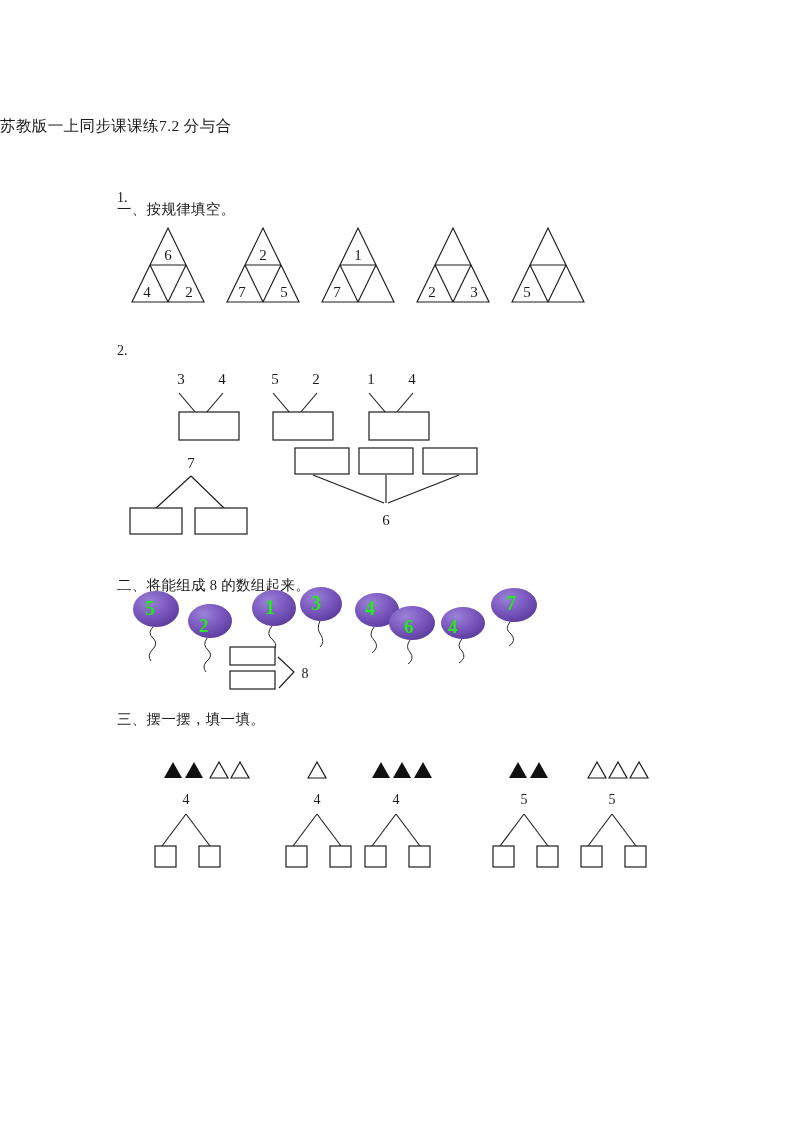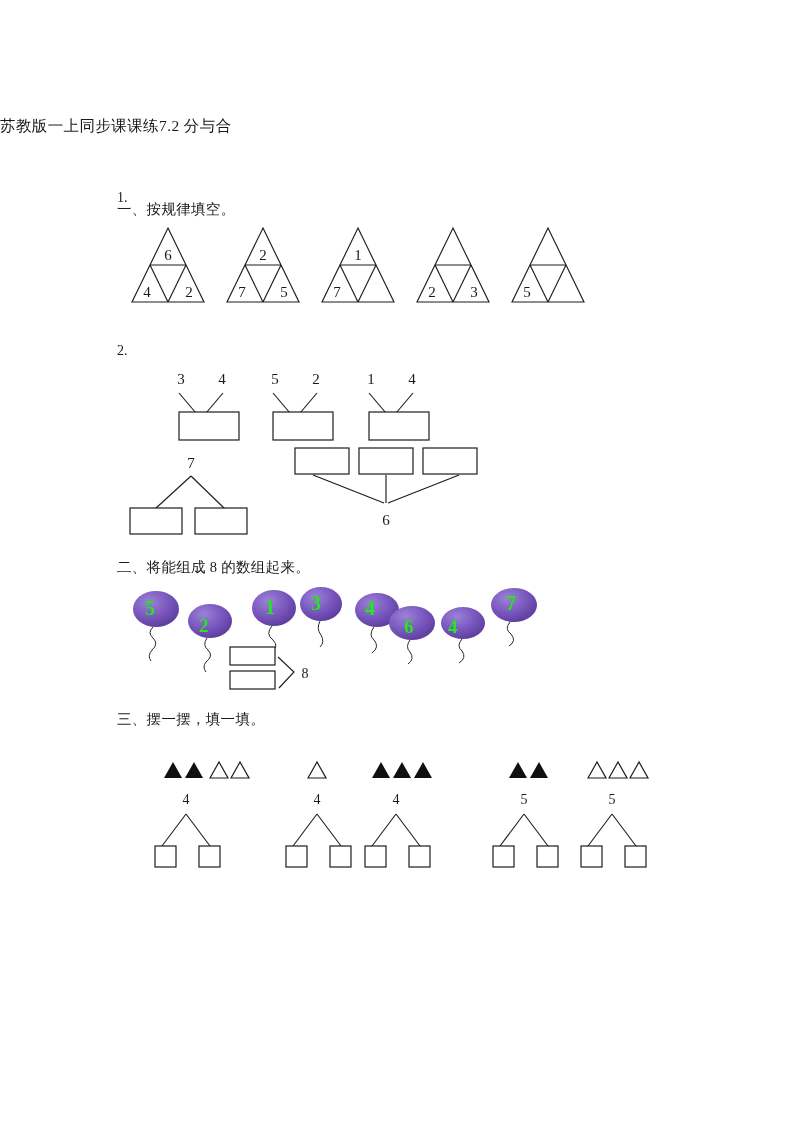--- a/index.html
+++ b/index.html
@@ -179,21 +179,21 @@
       <text class="numtxt" x="29" y="21" text-anchor="middle"></text>
       <text class="numtxt" x="93" y="21" text-anchor="middle"></text>
       <text class="numtxt" x="157" y="21" text-anchor="middle"></text>
       <path class="ln" d="M20 29 L91 57"></path>
       <path class="ln" d="M93 29 L93 57"></path>
       <path class="ln" d="M166 29 L95 57"></path>
       <text class="numtxt" x="93" y="79" text-anchor="middle">6</text>
     </svg>
   </div>
 
-  <div class="sec-head" style="top:558px;">二、将能组成 8 的数组起来。</div>
+  <div class="sec-head" style="top:576px;">二、将能组成 8 的数组起来。</div>
 
   <div class="balloon" style="left:131px;top:589px;">
     <svg width="52" height="74" viewBox="0 0 52 74">
       <defs>
         <radialGradient id="bg1" cx="36%" cy="30%" r="72%">
           <stop offset="0%" stop-color="#9b82d8"></stop>
           <stop offset="58%" stop-color="#7A57BE"></stop>
           <stop offset="100%" stop-color="#5e3fa0"></stop>
         </radialGradient>
       </defs>

